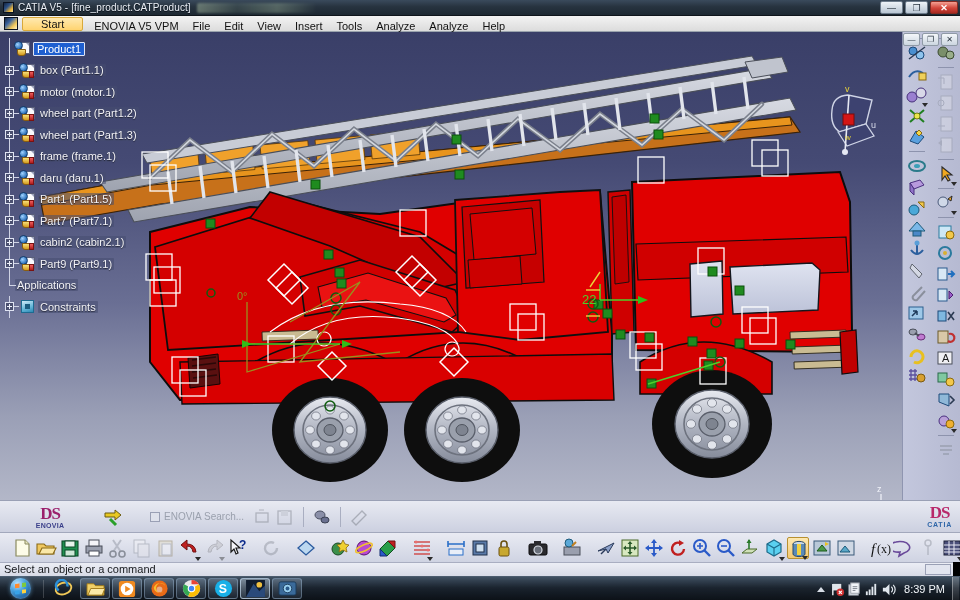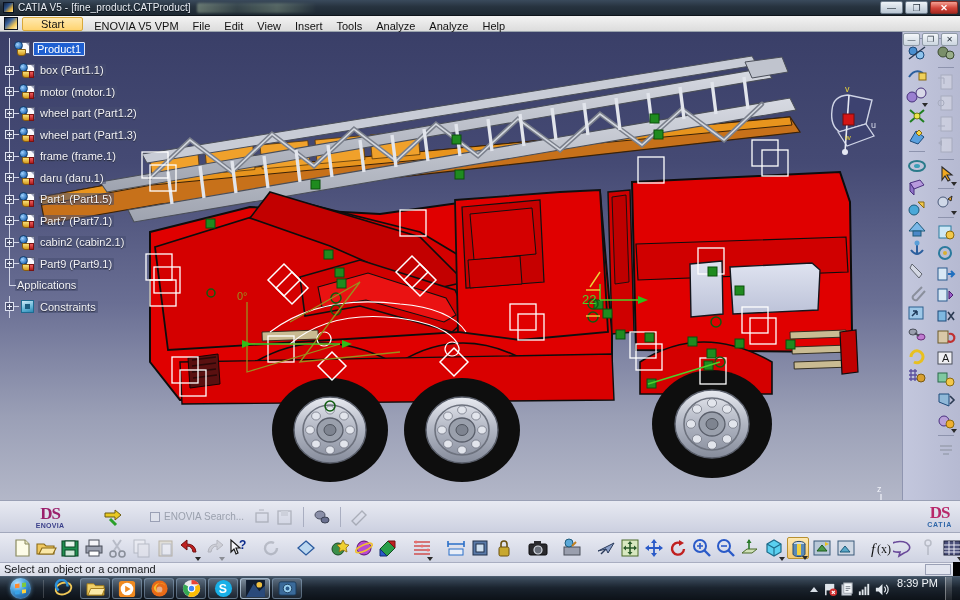--- a/index.html
+++ b/index.html
@@ -170,21 +170,21 @@
        linear-gradient(#38a3e8,#38a3e8) 0 6.5px/4.5px 4.5px no-repeat,
        linear-gradient(#ffd23f,#ffd23f) 6.5px 6.5px/4.5px 4.5px no-repeat;
      transform:skewY(-8deg); border-radius:1px; }
   .tbsep { width:1px;height:18px;background:rgba(255,255,255,.18); margin:0 3px; }
   .tbtn { width:30px;height:21px;margin:0 1px;border-radius:3px;
      display:flex;align-items:center;justify-content:center; position:relative; }
   .tbtn.framed { border:1px solid rgba(170,200,230,.38);
      background:linear-gradient(180deg, rgba(190,215,240,.26), rgba(120,150,185,.14)); }
   .tbtn.active { border:1px solid rgba(210,230,250,.62);
      background:linear-gradient(180deg, rgba(225,240,255,.40), rgba(150,185,220,.22)); }
-  .tray { position:absolute; right:8px; top:0; height:24px; display:flex; align-items:flex-start; }
+  .tray { position:absolute; right:1px; top:0; height:24px; display:flex; align-items:center; }
   .tray .ti { width:17px;height:24px;display:flex;align-items:center;justify-content:center; }
   .tray .clock { color:#f2f5f9; font-size:11px; padding:0 7px; }
   .tray .showdesk { width:7px;height:24px;
      background:linear-gradient(180deg,rgba(255,255,255,.22),rgba(255,255,255,.06));
      border-left:1px solid rgba(255,255,255,.35); }
   .caret { width:0;height:0;border-left:4px solid transparent;border-right:4px solid transparent;
      border-bottom:5px solid #d8dee6; }
 </style>
 </head>
 <body>

